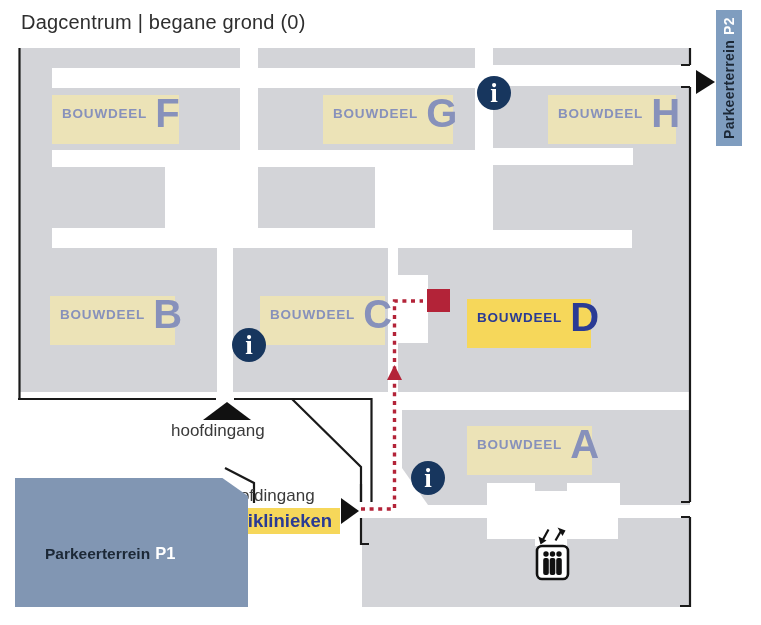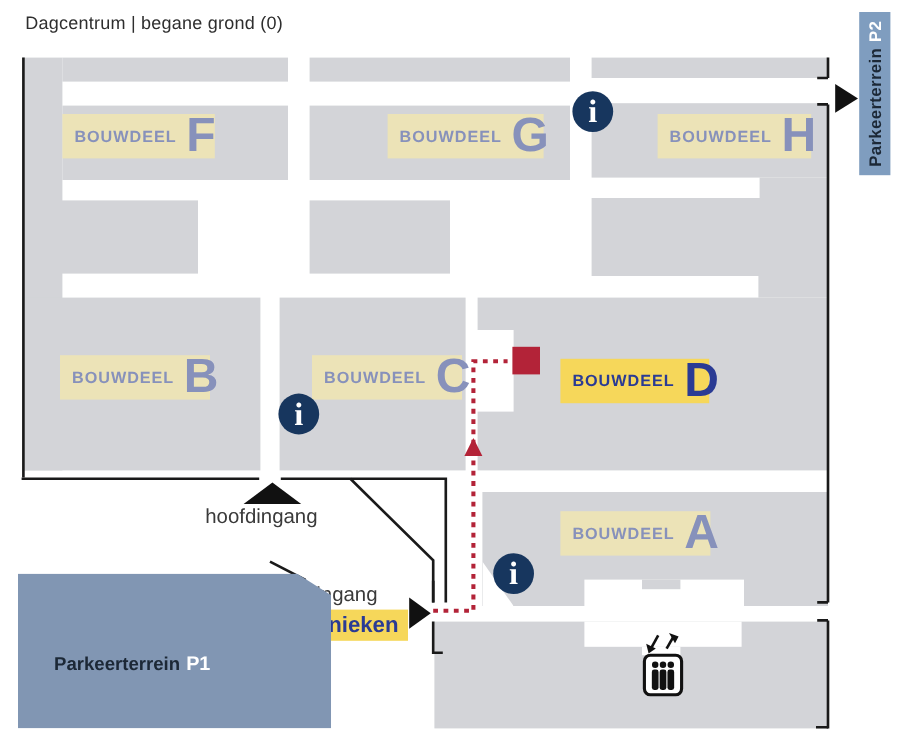--- a/index.html
+++ b/index.html
@@ -1,36 +1,36 @@
 <!DOCTYPE html>
 <html style="--block-gray: #d3d4d8; --label-cream: #ece3b7; --label-blue: #8791bb; --highlight-yellow: #f6d75a; --highlight-blue: #2a3b94; --route-red: #b32338; --info-navy: #17365e; --parking-p1: #8196b3; --parking-p2: #7f9dbf; --outline-black: #1a1a1a;"><head>
 <meta charset="utf-8">
 <style>
   html,body{margin:0;padding:0;background:#fff;}
   .map{position:relative;width:761px;height:625px;background:#fff;overflow:hidden;
        font-family:"Liberation Sans",sans-serif;}
   .block{position:absolute;background:var(--block-gray,#d3d4d8);}
   .white{position:absolute;background:#fff;}
   .overlay{position:absolute;left:0;top:0;pointer-events:none;}
-  .title{position:absolute;left:21px;top:11px;font-size:15px;color:#2e2e2e;letter-spacing:0.2px;}
+  .title{position:absolute;left:21px;top:11px;font-size:20px;color:#2e2e2e;letter-spacing:0.2px;}
   .bldg{position:absolute;height:37px;background:var(--label-cream,#ece3b7);
-        display:flex;align-items:center;padding:0 7px 0 10px;}
+        display:flex;align-items:center;padding:0 7px 12px 10px;}
   .bldg .word{font-size:13.5px;font-weight:bold;letter-spacing:0.8px;color:var(--label-blue,#8791bb);}
   .bldg .letter{font-size:40px;font-weight:bold;color:var(--label-blue,#8791bb);
         line-height:26px;margin-left:8px;position:relative;top:-1px;}
   .bldg.highlight{background:var(--highlight-yellow,#f6d75a);}
   .bldg.highlight .word,.bldg.highlight .letter{color:var(--highlight-blue,#2a3b94);}
   .info-icon{position:absolute;width:34px;height:34px;border-radius:50%;
         background:var(--info-navy,#17365e);color:#fff;display:flex;align-items:center;
         justify-content:center;font-family:"Liberation Serif",serif;font-weight:bold;
         font-size:27px;line-height:1;}
   .entrance-word{position:absolute;font-size:17px;color:#3a3a3a;}
   .entrance-name{position:absolute;background:var(--highlight-yellow,#f6d75a);
         color:var(--highlight-blue,#2a3b94);font-weight:bold;font-size:18.5px;padding:2px 8px;}
-  .p1{position:absolute;left:15px;top:478px;width:261px;height:129px;
+  .p1{position:absolute;left:15px;top:478px;width:233px;height:129px;
         background:var(--parking-p1,#8196b3);
         clip-path:polygon(0 0,89% 0,100% 14%,100% 100%,0 100%);}
   .p1-text{position:absolute;left:30px;top:66px;font-size:15.5px;font-weight:bold;color:#1c2836;}
   .p1-text .code{color:#fff;margin-left:5px;font-size:16.5px;}
   .p2{position:absolute;left:716px;top:10px;width:26px;height:136px;
         background:var(--parking-p2,#7f9dbf);writing-mode:vertical-rl;transform:rotate(180deg);
         display:flex;align-items:center;justify-content:center;
         font-size:14px;font-weight:bold;color:#1c2836;letter-spacing:0.3px;}
   .p2 .code{color:#fff;margin-top:5px;}
   .outline{stroke:var(--outline-black,#1a1a1a);stroke-width:2.2;fill:none;}

